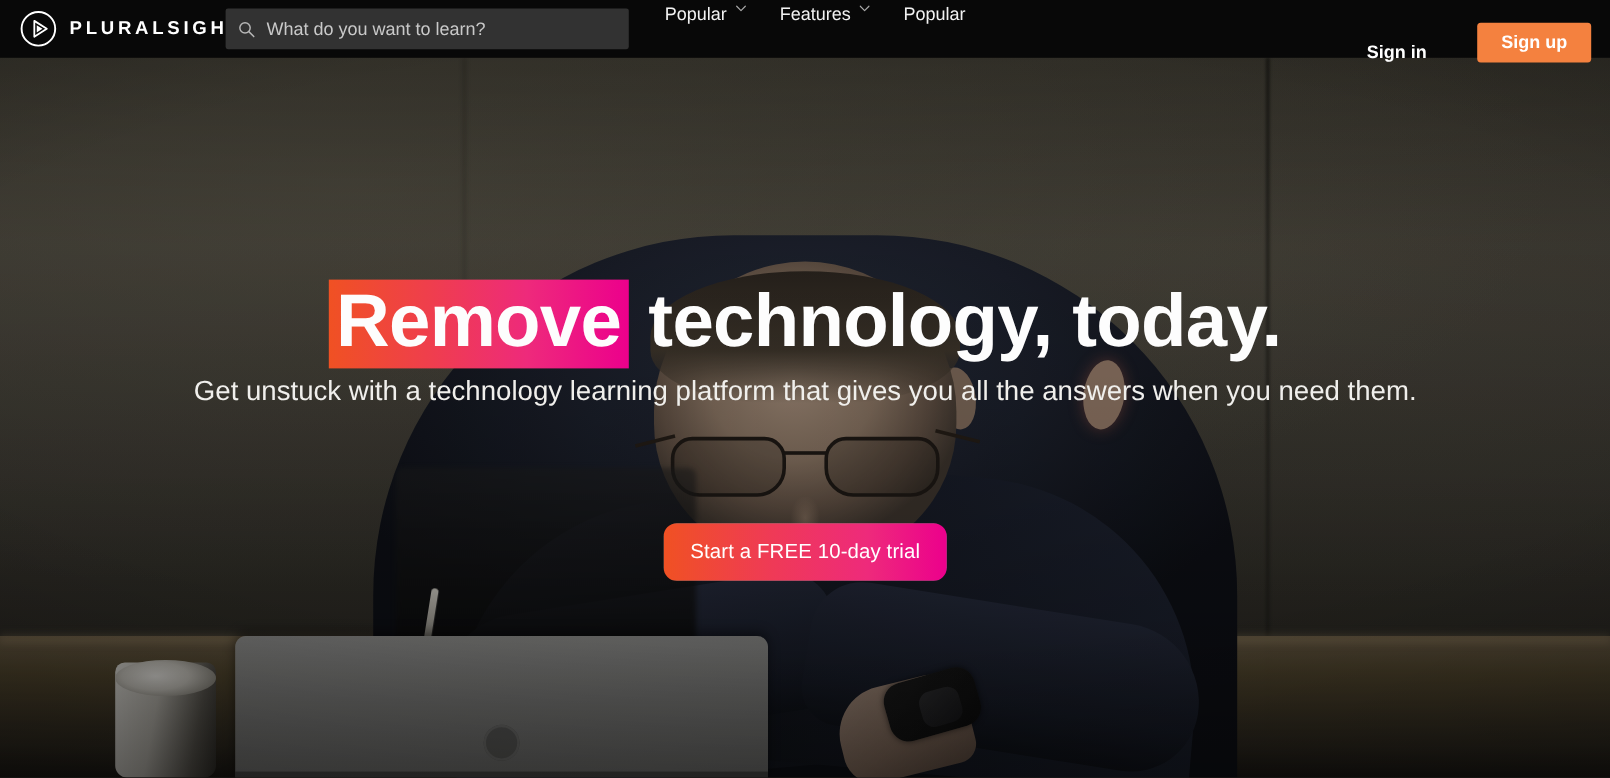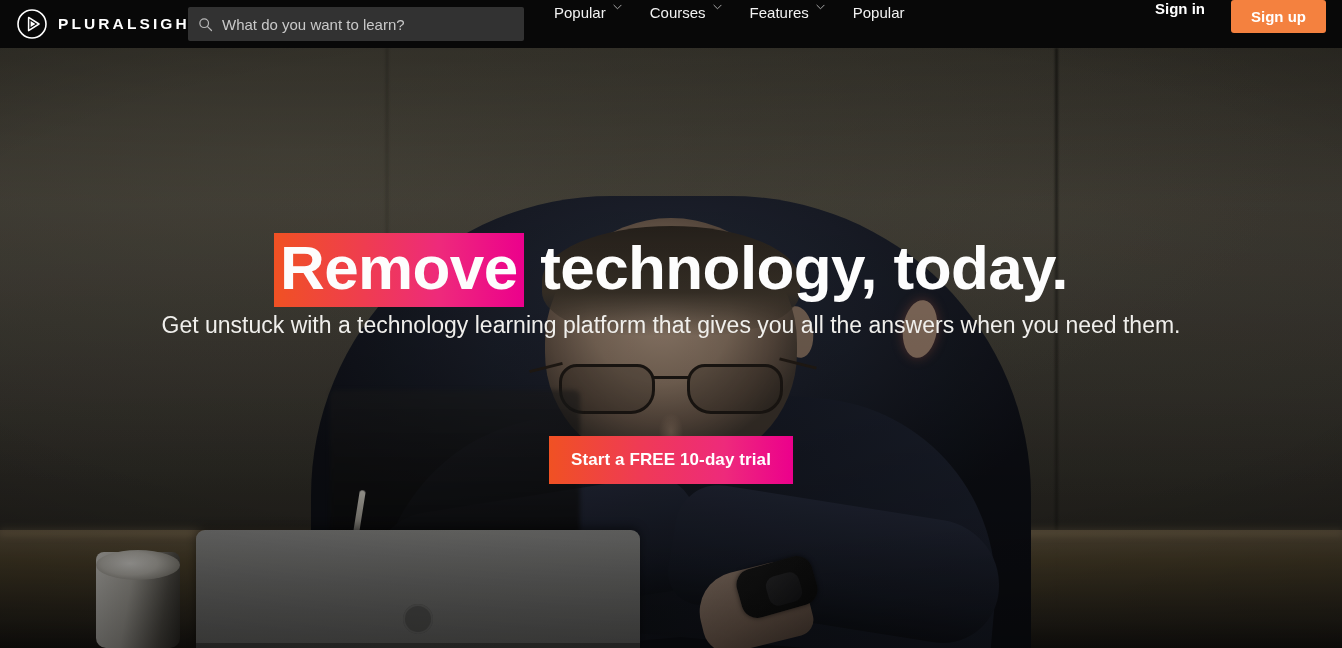--- a/index.html
+++ b/index.html
@@ -44,31 +44,32 @@
 
   .navlinks { position:absolute; left:548px; top:0; height:48px; display:flex; align-items:center; }
   .navlink {
     display:flex; align-items:flex-start; height:40px;
     color:#f2f2f2; font-size:15px; cursor:pointer;
     padding:0 14px; white-space:nowrap;
   }
   .navlink:first-child { padding-left:6px; }
   .chev { margin-left:7px; width:9px; height:6px; display:block; opacity:.8; }
 
-  .nav-right { position:absolute; right:16px; top:0; height:52px; display:flex; align-items:flex-start; }
+  .nav-right { position:absolute; right:16px; top:0; height:52px; display:flex; align-items:flex-end; }
   .signin {
     color:#ffffff; font-size:15px; font-weight:bold;
     cursor:pointer; margin-right:26px; white-space:nowrap;
   }
   .signup {
     background:#f4813f; color:#ffffff;
     font-size:15px; font-weight:bold;
     border:0; border-radius:3px;
     padding:8px 20px; cursor:pointer; white-space:nowrap;
     font-family:"Liberation Sans", sans-serif;
+    margin-left:16px;
   }
 
   
   .hero {
     position:absolute; top:48px; left:0;
     width:1342px; height:600px;
     overflow:hidden;
     background:#35332c;
   }
   .hero-photo { position:absolute; inset:0; }
@@ -268,22 +269,22 @@
   .subhead {
     position:absolute; left:50%; top:261px; transform:translateX(-50%);
     width:1130px;
     font-size:23px; line-height:33px; color:#f0efec;
     font-weight:normal;
   }
   .cta-wrap { position:absolute; left:0; top:388px; width:1342px; }
   .cta {
     display:inline-block;
     background-image:linear-gradient(90deg,#f05123 0%,#ef3a56 38%,#ee2a7b 72%,#ec008c 100%);
-    color:#ffffff; font-size:17px; font-weight:bold;
-    border:0; border-radius:0; padding:14px 22px;
+    color:#ffffff; font-size:17px; font-weight:normal;
+    border:0; border-radius:11px; padding:14px 22px;
     cursor:pointer; letter-spacing:.1px;
     font-family:"Liberation Sans", sans-serif;
     text-align:center;
   }
 </style>
 </head>
 <body>
 
 <div class="page">
 
@@ -306,28 +307,20 @@
           <circle cx="6.6" cy="6.6" r="4.6" fill="none" stroke="#d4d4d4" stroke-width="1.3"></circle>
           <line x1="10.2" y1="10.2" x2="14.4" y2="14.4" stroke="#d4d4d4" stroke-width="1.3" stroke-linecap="round"></line>
         </svg>
       </span>
       <input class="search-input" type="text" placeholder="What do you want to learn?" style="">
     </div>
 
     <nav class="navlinks">
       <div class="navlink">
         <span>Popular</span>
-        <span>
-          <svg class="chev" viewBox="0 0 10 6">
-              <path d="M1 1 L5 5 L9 1" fill="none" stroke="#cfcfcf" stroke-width="1.1" stroke-linecap="round" stroke-linejoin="round"></path>
-            </svg>
-        </span>
-      </div>
-      <div class="navlink">
-        <span>Courses</span>
         <span>
           <svg class="chev" viewBox="0 0 10 6">
               <path d="M1 1 L5 5 L9 1" fill="none" stroke="#cfcfcf" stroke-width="1.1" stroke-linecap="round" stroke-linejoin="round"></path>
             </svg>
         </span>
       </div>
       <div class="navlink">
         <span>Features</span>
         <span>
           <svg class="chev" viewBox="0 0 10 6">

